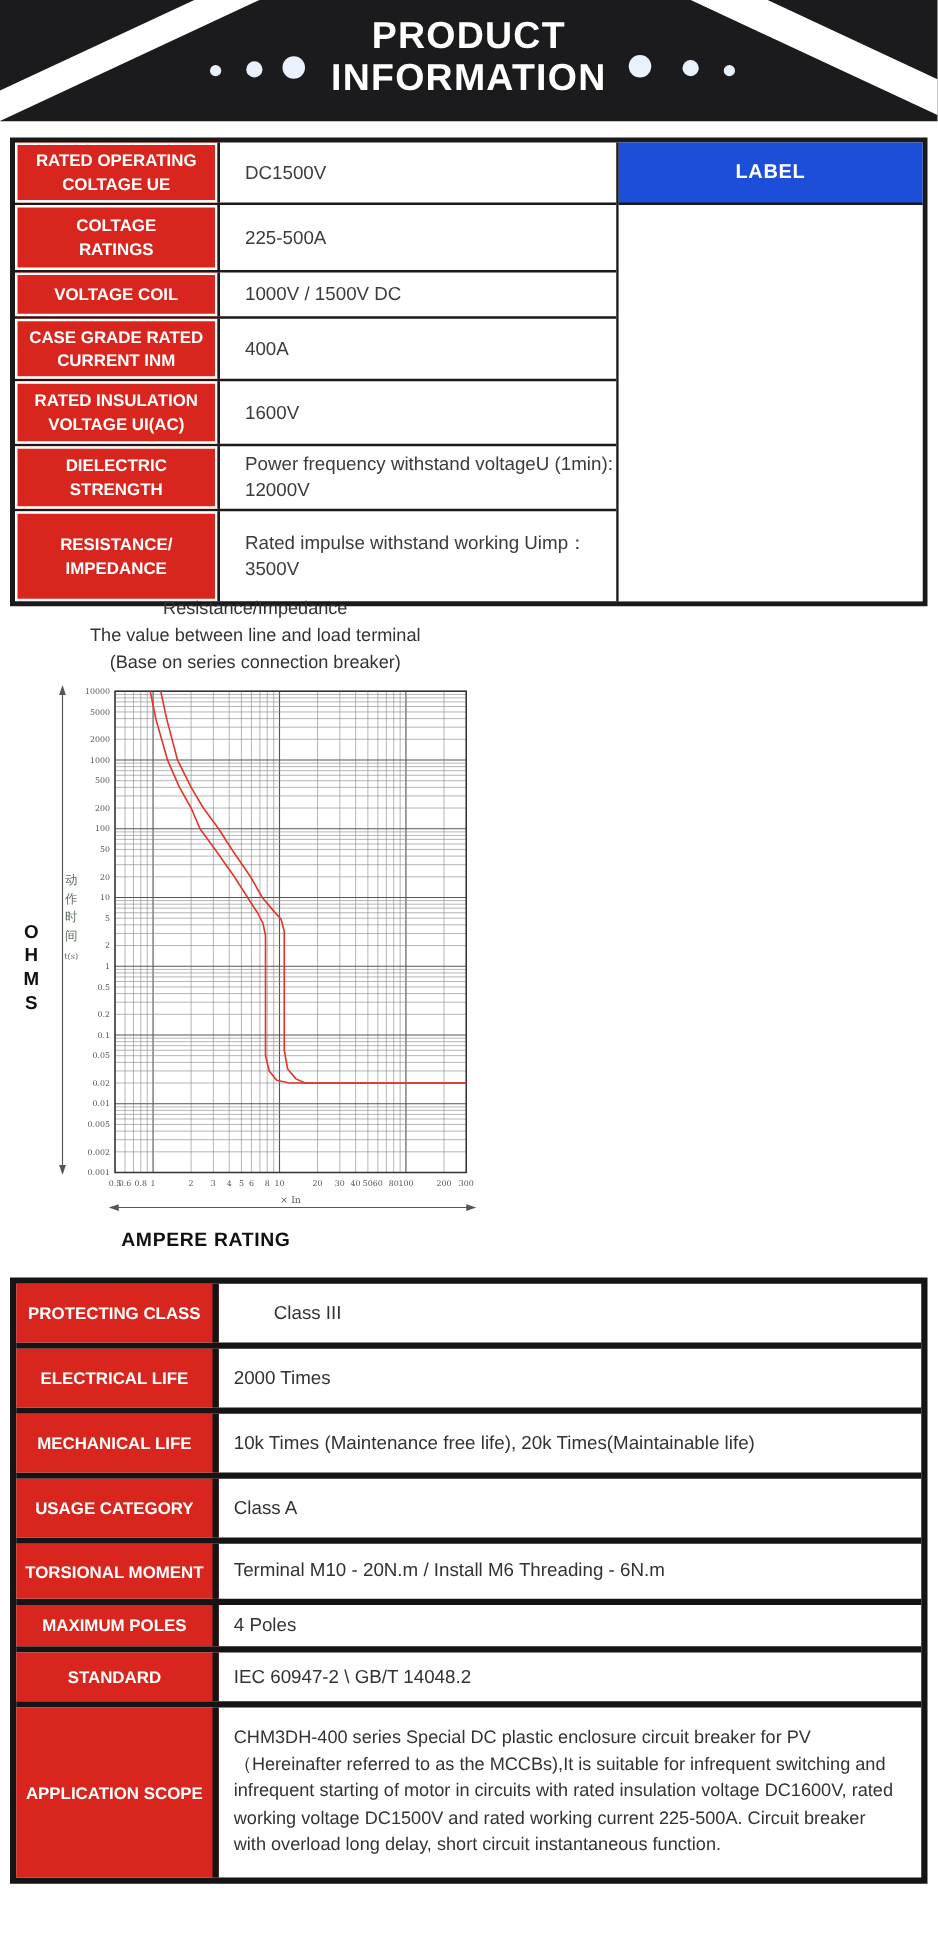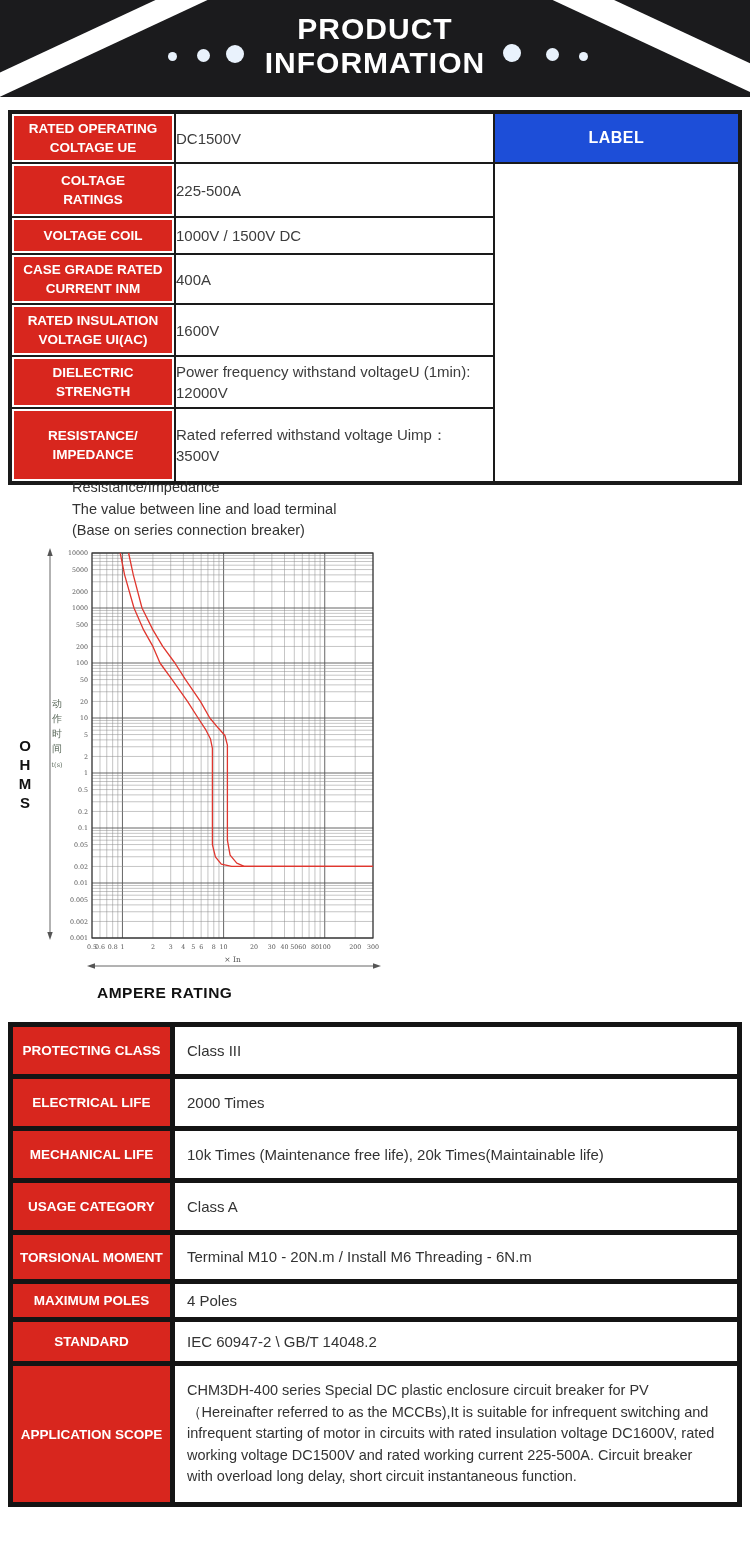--- a/index.html
+++ b/index.html
@@ -33,41 +33,41 @@
   .spec-row:nth-child(2){height:52px;}
   .spec-row:nth-child(3){height:35px;}
   .spec-row:nth-child(4){height:48px;}
   .spec-row:nth-child(5){height:50px;}
   .spec-row:nth-child(6){height:50px;}
   .spec-row:nth-child(7){height:72px;}
   .spec-row-label{width:162px;background:#d8261e;border-right:2px solid #1a1a1a;
     color:#ffffff;font-weight:bold;font-size:13.5px;line-height:19px;
     display:flex;align-items:center;justify-content:center;text-align:center;
     white-space:pre-line;box-shadow:inset 0 0 0 2px #fff;}
-  .spec-row-value{flex:1;display:flex;align-items:center;
+  .spec-row-value{flex:1;display:flex;align-items:center;padding-left:20px;
     font-size:15px;color:#3c3c3c;white-space:pre-line;line-height:21px;}
   .spec-right{width:244px;border-left:2px solid #1a1a1a;display:flex;flex-direction:column;}
   .label-head{height:48px;background:#1d4ed8;border-bottom:2px solid #1a1a1a;color:#fff;
     font-weight:bold;font-size:16px;letter-spacing:.5px;
     display:flex;align-items:center;justify-content:center;}
   .label-body{flex:1;background:#fff;}
 
   
-  .desc{position:absolute;left:72px;top:477px;font-size:14.5px;line-height:21.5px;color:#333;}
+  .desc{position:absolute;left:72px;top:477px;font-size:14.5px;line-height:21.5px;color:#333;text-align:center;}
   .chart-wrap{position:absolute;left:10px;top:545px;width:390px;height:435px;}
   .ohms{position:absolute;left:12px;top:736px;width:26px;text-align:center;
     font-weight:bold;font-size:15px;line-height:19px;color:#111;white-space:pre-line;}
   .ampere{position:absolute;left:97px;top:984px;width:300px;text-align:left;
     font-weight:bold;font-size:15.5px;letter-spacing:.5px;color:#111;}
 
   
   .props-table{position:absolute;left:8px;top:1022px;width:734px;
     border:5px solid #141414;box-sizing:border-box;background:#fff;}
   .prop-row{display:flex;border-top:5px solid #141414;}
-  .prop-row:first-child{border-top:none;}
+  .prop-row:first-child{border-top:none;gap:32px;}
   .prop-row:nth-child(1){height:47px;}
   .prop-row:nth-child(2){height:47px;}
   .prop-row:nth-child(3){height:47px;}
   .prop-row:nth-child(4){height:47px;}
   .prop-row:nth-child(5){height:44px;}
   .prop-row:nth-child(6){height:33px;}
   .prop-row:nth-child(7){height:39px;}
   .prop-row:nth-child(8){height:136px;}
   .prop-label{width:162px;background:#d8261e;border-right:5px solid #141414;
     color:#fff;font-weight:bold;font-size:13.5px;display:flex;align-items:center;
@@ -122,21 +122,21 @@
       </div>
       <div class="spec-row">
         <div class="spec-row-label">DIELECTRIC
 STRENGTH</div>
         <div class="spec-row-value">Power frequency withstand voltageU (1min):
 12000V</div>
       </div>
       <div class="spec-row">
         <div class="spec-row-label">RESISTANCE/
 IMPEDANCE</div>
-        <div class="spec-row-value">Rated referred withstand voltage Uimp：
+        <div class="spec-row-value">Rated impulse withstand working Uimp：
 3500V</div>
       </div>
     </div>
   <div class="spec-right">
     <div class="label-head">LABEL</div>
     <div class="label-body"></div>
   </div>
 </div>
 
 <div class="desc">

